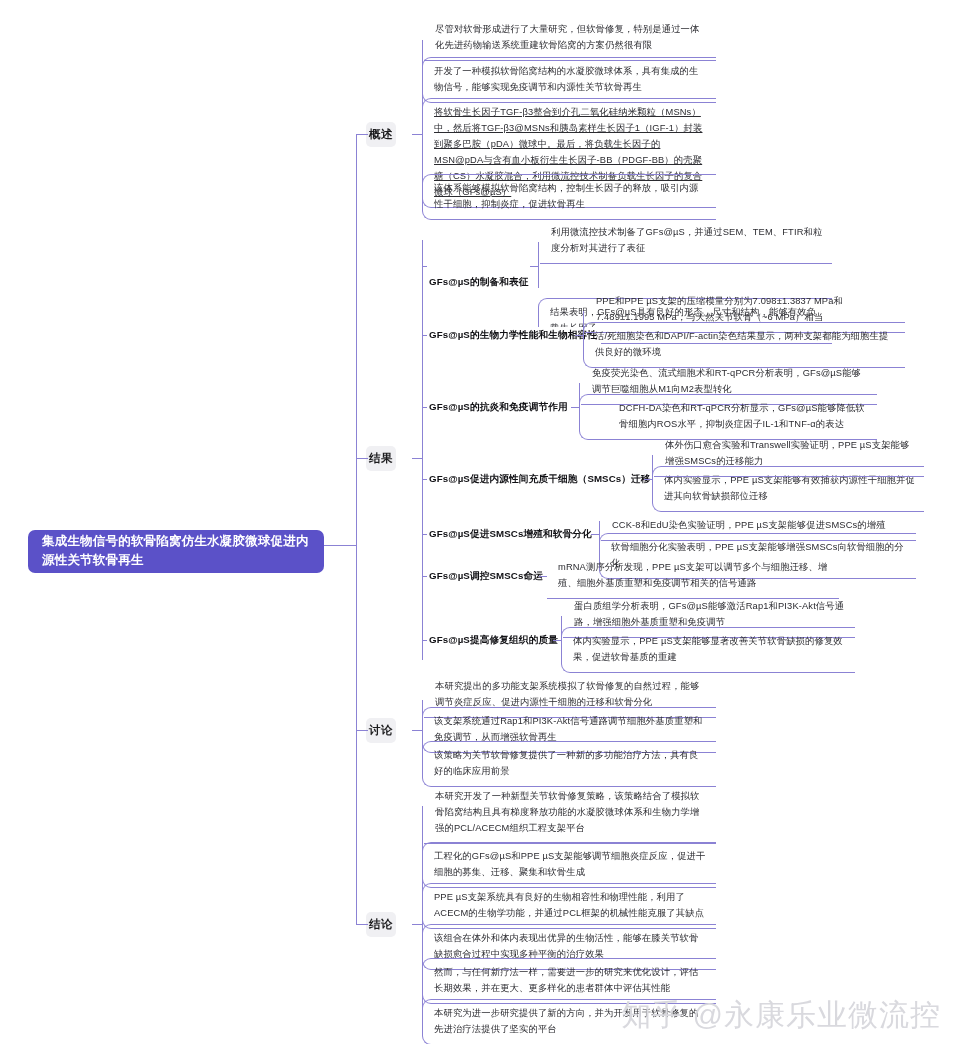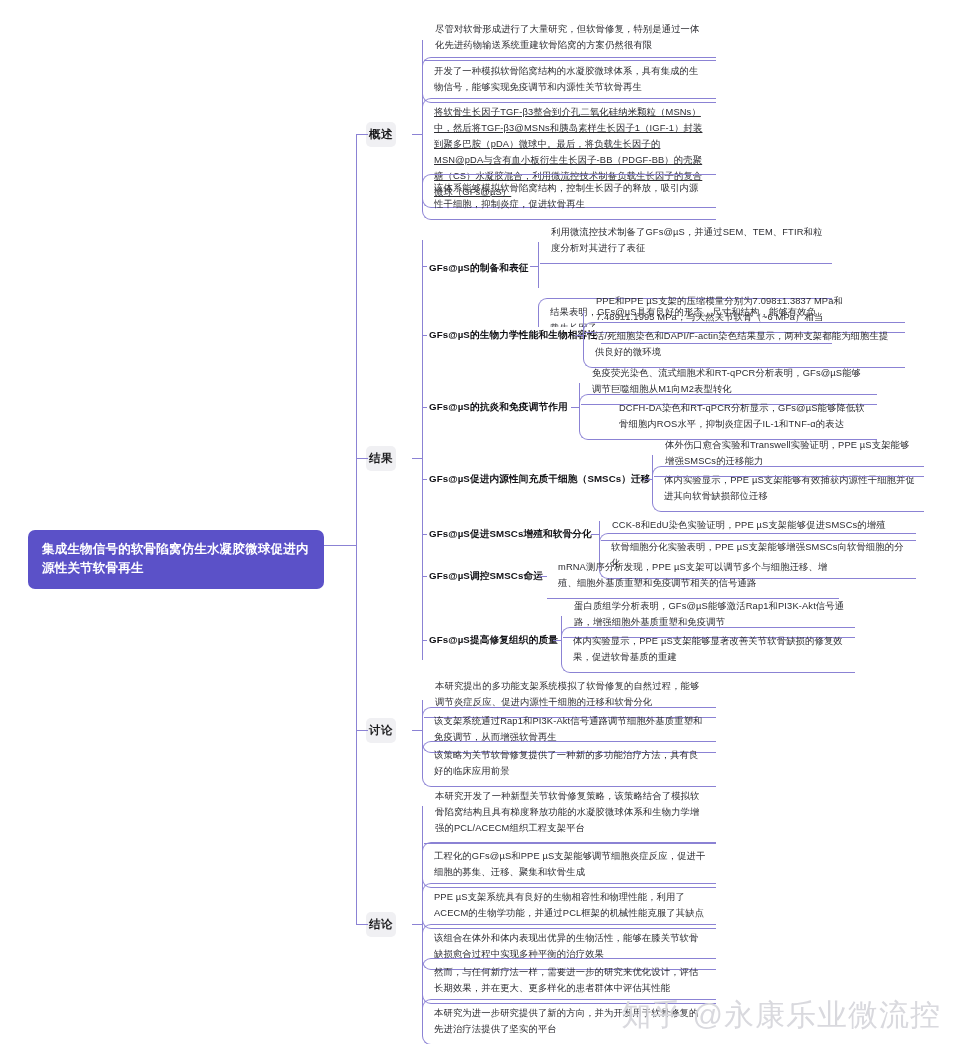--- a/index.html
+++ b/index.html
@@ -15,21 +15,21 @@
     background: #ffffff;
     overflow: hidden;
   }
 
   
   .root-node {
     position: absolute;
     left: 28px;
     top: 530px;
     width: 296px;
-    padding: 10px 14px;
+    padding: 2px 14px;
     background: #5b51c8;
     color: #ffffff;
     border-radius: 7px;
     font-size: 12.5px;
     font-weight: bold;
     line-height: 1.55;
     letter-spacing: .2px;
   }
 
   
@@ -122,21 +122,21 @@
   <div class="leaf boxed" style="left:422px; top:57px; width:294px;">开发了一种模拟软骨陷窝结构的水凝胶微球体系，具有集成的生物信号，能够实现免疫调节和内源性关节软骨再生</div>
   <div class="leaf boxed" style="left:422px; top:98px; width:294px;text-decoration:underline;">将软骨生长因子TGF-β3整合到介孔二氧化硅纳米颗粒（MSNs）中，然后将TGF-β3@MSNs和胰岛素样生长因子1（IGF-1）封装到聚多巴胺（pDA）微球中。最后，将负载生长因子的MSN@pDA与含有血小板衍生生长因子-BB（PDGF-BB）的壳聚糖（CS）水凝胶混合，利用微流控技术制备负载生长因子的复合微球（GFs@µS）</div>
   <div class="leaf boxed" style="left:422px; top:174px; width:294px;">该体系能够模拟软骨陷窝结构，控制生长因子的释放，吸引内源性干细胞，抑制炎症，促进软骨再生</div>
 
   <div class="branch-label" style="left:366px; top:446px;">结果</div>
   <div class="hline" style="left:356px; top:458px; width:12px;"></div>
   <div class="hline" style="left:412px; top:458px; width:10px;"></div>
 
   <div class="vline" style="left:422px; top:240px; height:420px;"></div>
 
-  <div class="sub-label" style="left:427px; top:260px;">GFs@µS的制备和表征</div>
+  <div class="sub-label" style="left:427px; top:274px;">GFs@µS的制备和表征</div>
   <div class="hline" style="left:422px; top:266px; width:5px;"></div>
   <div class="hline" style="left:530px; top:266px; width:8px;"></div>
   <div class="vline" style="left:538px; top:242px; height:46px;"></div>
   <div class="leaf plain" style="left:540px; top:219px; width:292px;">利用微流控技术制备了GFs@µS，并通过SEM、TEM、FTIR和粒度分析对其进行了表征</div>
   <div class="leaf boxed" style="left:538px; top:253px; width:294px;margin-top:45px;">结果表明，GFs@µS具有良好的形态、尺寸和结构，能够有效负载生长因子</div>
 
   <div class="sub-label" style="left:427px; top:327px;">GFs@µS的生物力学性能和生物相容性</div>
   <div class="hline" style="left:422px; top:335px; width:5px;"></div>
   <div class="hline" style="left:575px; top:335px; width:8px;"></div>
   <div class="vline" style="left:583px; top:311px; height:46px;"></div>

